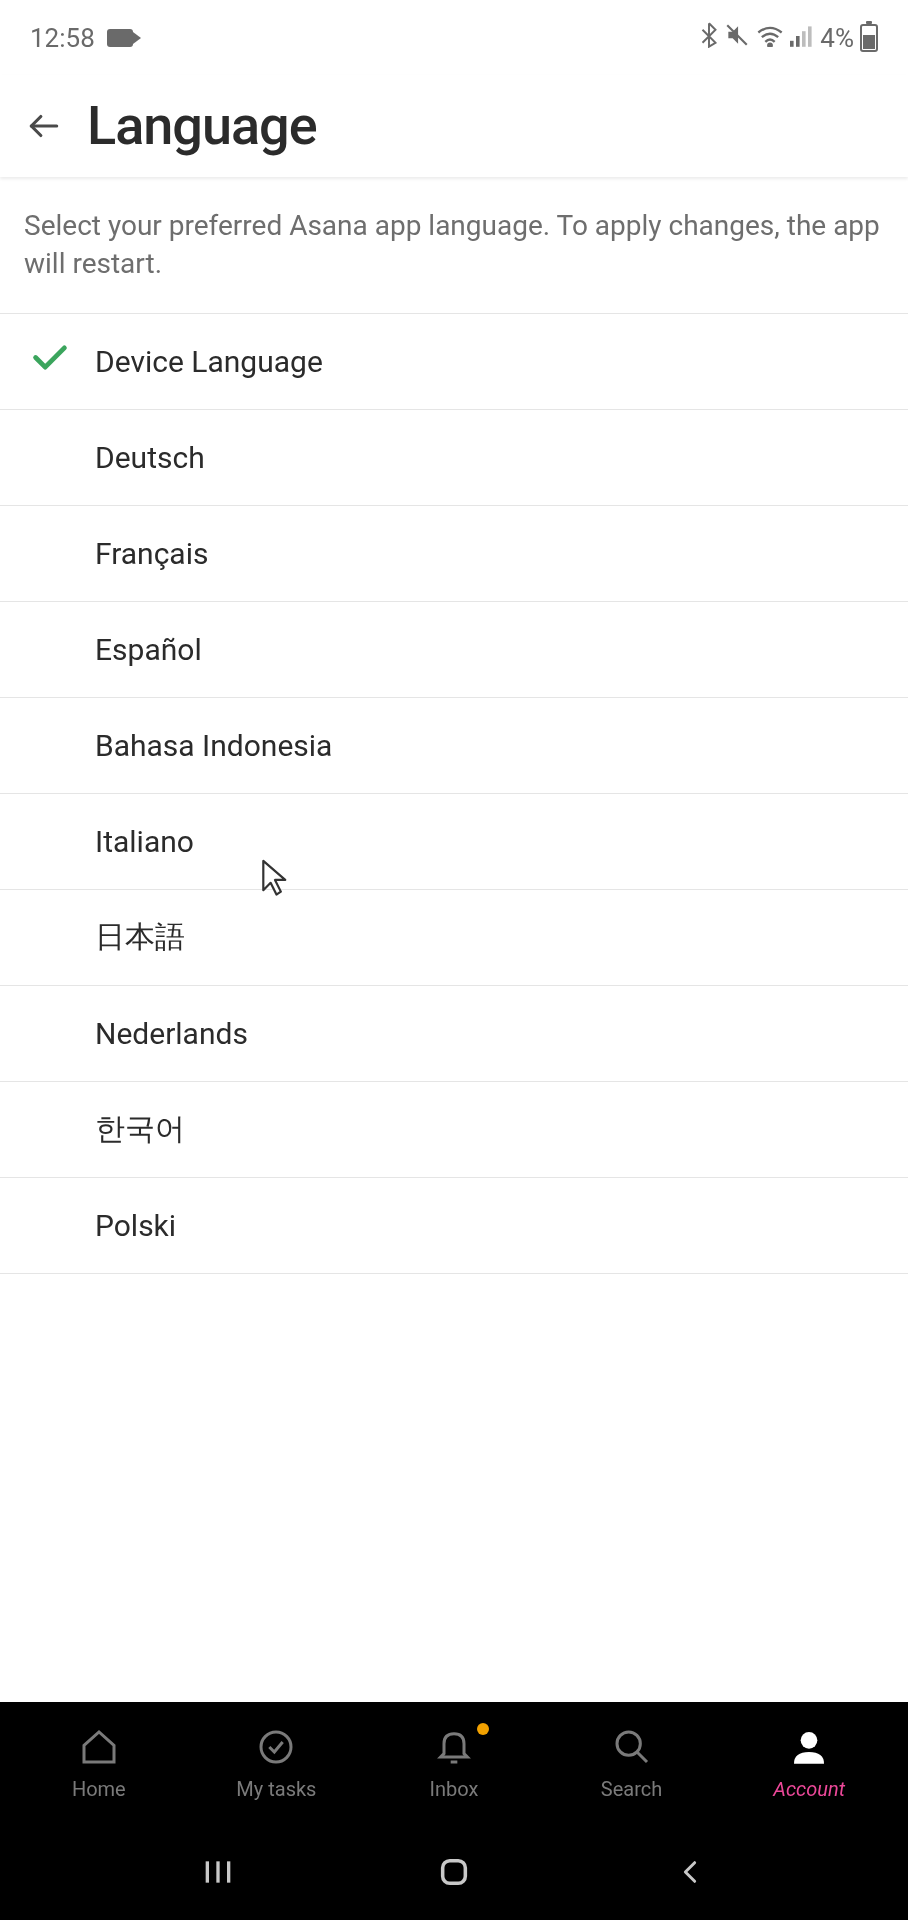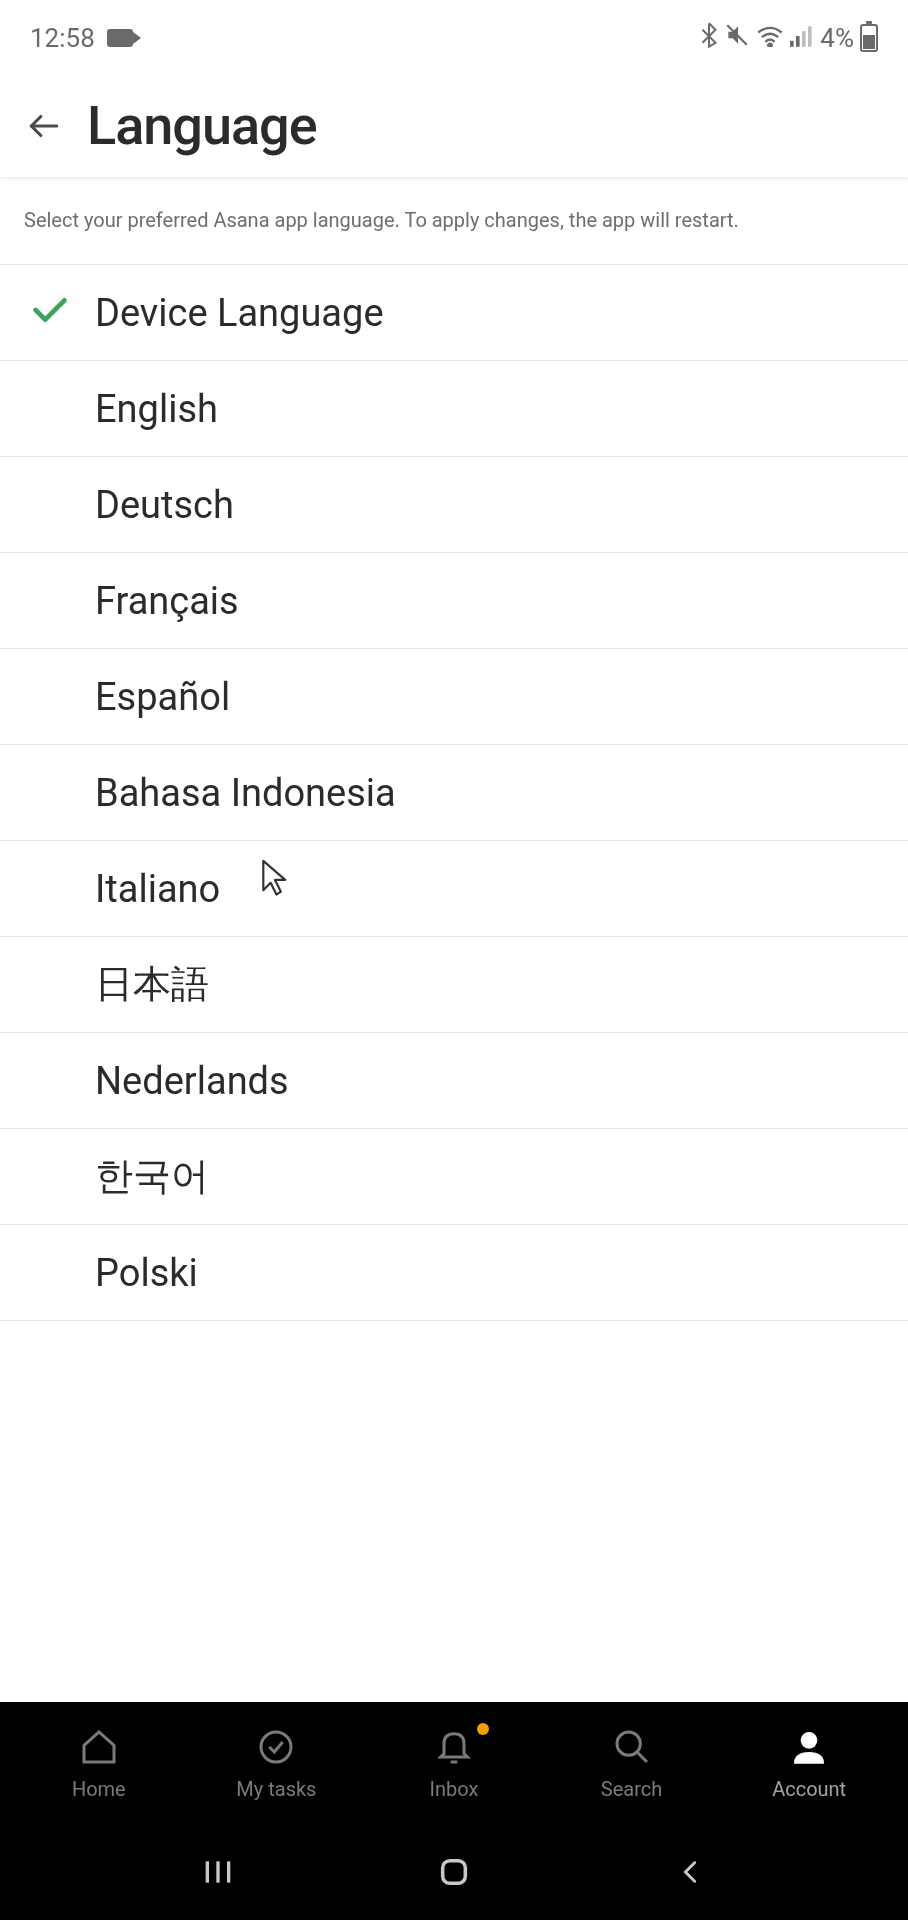--- a/index.html
+++ b/index.html
@@ -101,38 +101,38 @@
     }
     .page-title {
       font-size: 54px;
       font-weight: 500;
       color: #2b2b2b;
       letter-spacing:-1px;
     }
     
     .desc {
       padding: 30px 24px;
-      font-size: 20px;
+      font-size: 28px;
       color: #6e6e6e;
       line-height: 1.35;
     }
     
     .lang-list {
       flex: 1;
       display: flex;
       flex-direction: column;
       border-top: 1px solid #e5e5e5;
     }
     .lang-item {
       height: 96px;
       border-bottom: 1px solid #e5e5e5;
       display: flex;
       align-items: center;
       padding-left: 95px;
-      font-size: 38px;
+      font-size: 30px;
       color: #2b2b2b;
       position: relative;
     }
     .check {
       position: absolute;
       left: 30px;
       top: 50%;
       transform: translateY(-50%);
     }
     
@@ -154,21 +154,22 @@
     .nav-item {
       display: flex;
       flex-direction: column;
       align-items: center;
       gap: 8px;
       color: #7a7a7a;
       width: 20%;
       position:relative;
     }
     .nav-item.active {
-      color: #a3a3a3;
+      color: #ec4899;
+      font-style: italic;
     }
     .nav-label {
       font-size: 20px;
     }
     .nav-icon {
       height: 44px;
       display: flex;
       align-items: center;
       justify-content: center;
     }
@@ -256,23 +257,20 @@
   <div class="lang-list">
     <div class="lang-item">
       <span class="check">
         <svg width="40" height="32" viewBox="0 0 24 20" fill="none" stroke="#3ba55d" stroke-width="3" stroke-linecap="round" stroke-linejoin="round">
           <polyline points="3 10 9 16 21 4"></polyline>
         </svg>
       </span>
       <span>Device Language</span>
     </div>
     <div class="lang-item">
-      <span>English</span>
-    </div>
-    <div class="lang-item">
       <span>Deutsch</span>
     </div>
     <div class="lang-item">
       <span>Français</span>
     </div>
     <div class="lang-item">
       <span>Español</span>
     </div>
     <div class="lang-item">
       <span>Bahasa Indonesia</span>

